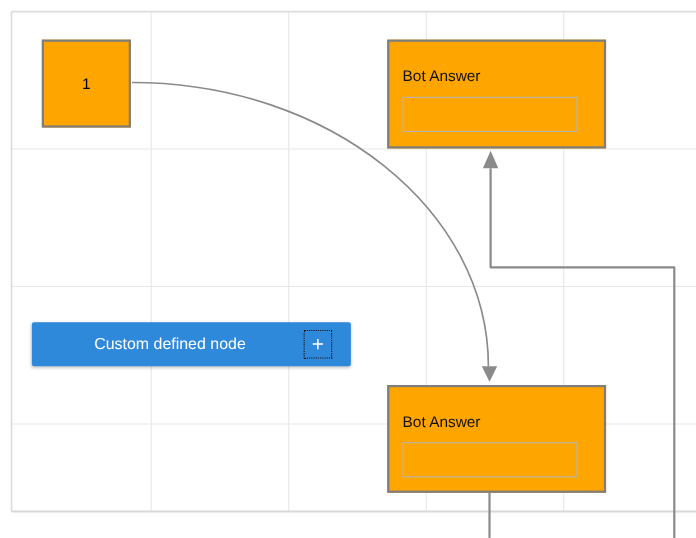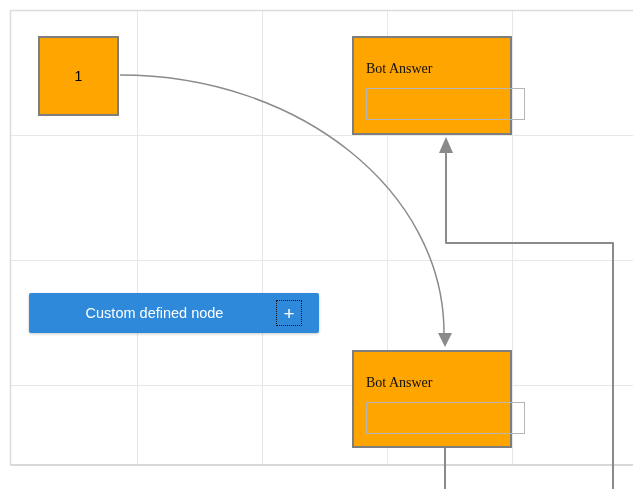--- a/index.html
+++ b/index.html
@@ -22,21 +22,21 @@
     border: 2px solid #7E7E7E;
     box-sizing: border-box;
   }
   .start-node {
     left: 38px; top: 36px;
     width: 81px; height: 80px;
     display: flex; align-items: center; justify-content: center;
     font-size: 14px; color: #000000;
   }
   .bot-node {
-    width: 160px; height: 99px; font-family: Liberation Serif, serif;
+    width: 199px; height: 99px;
   }
   .bot-node.top { left: 352px; top: 36px; }
   .bot-node.bottom { left: 352px; top: 350px; height: 98px; }
   .bot-title {
     position: absolute;
     left: 12px; top: 21px;
     font-size: 14px; line-height: 20px;
     color: #111111;
   }
   .bot-input {

